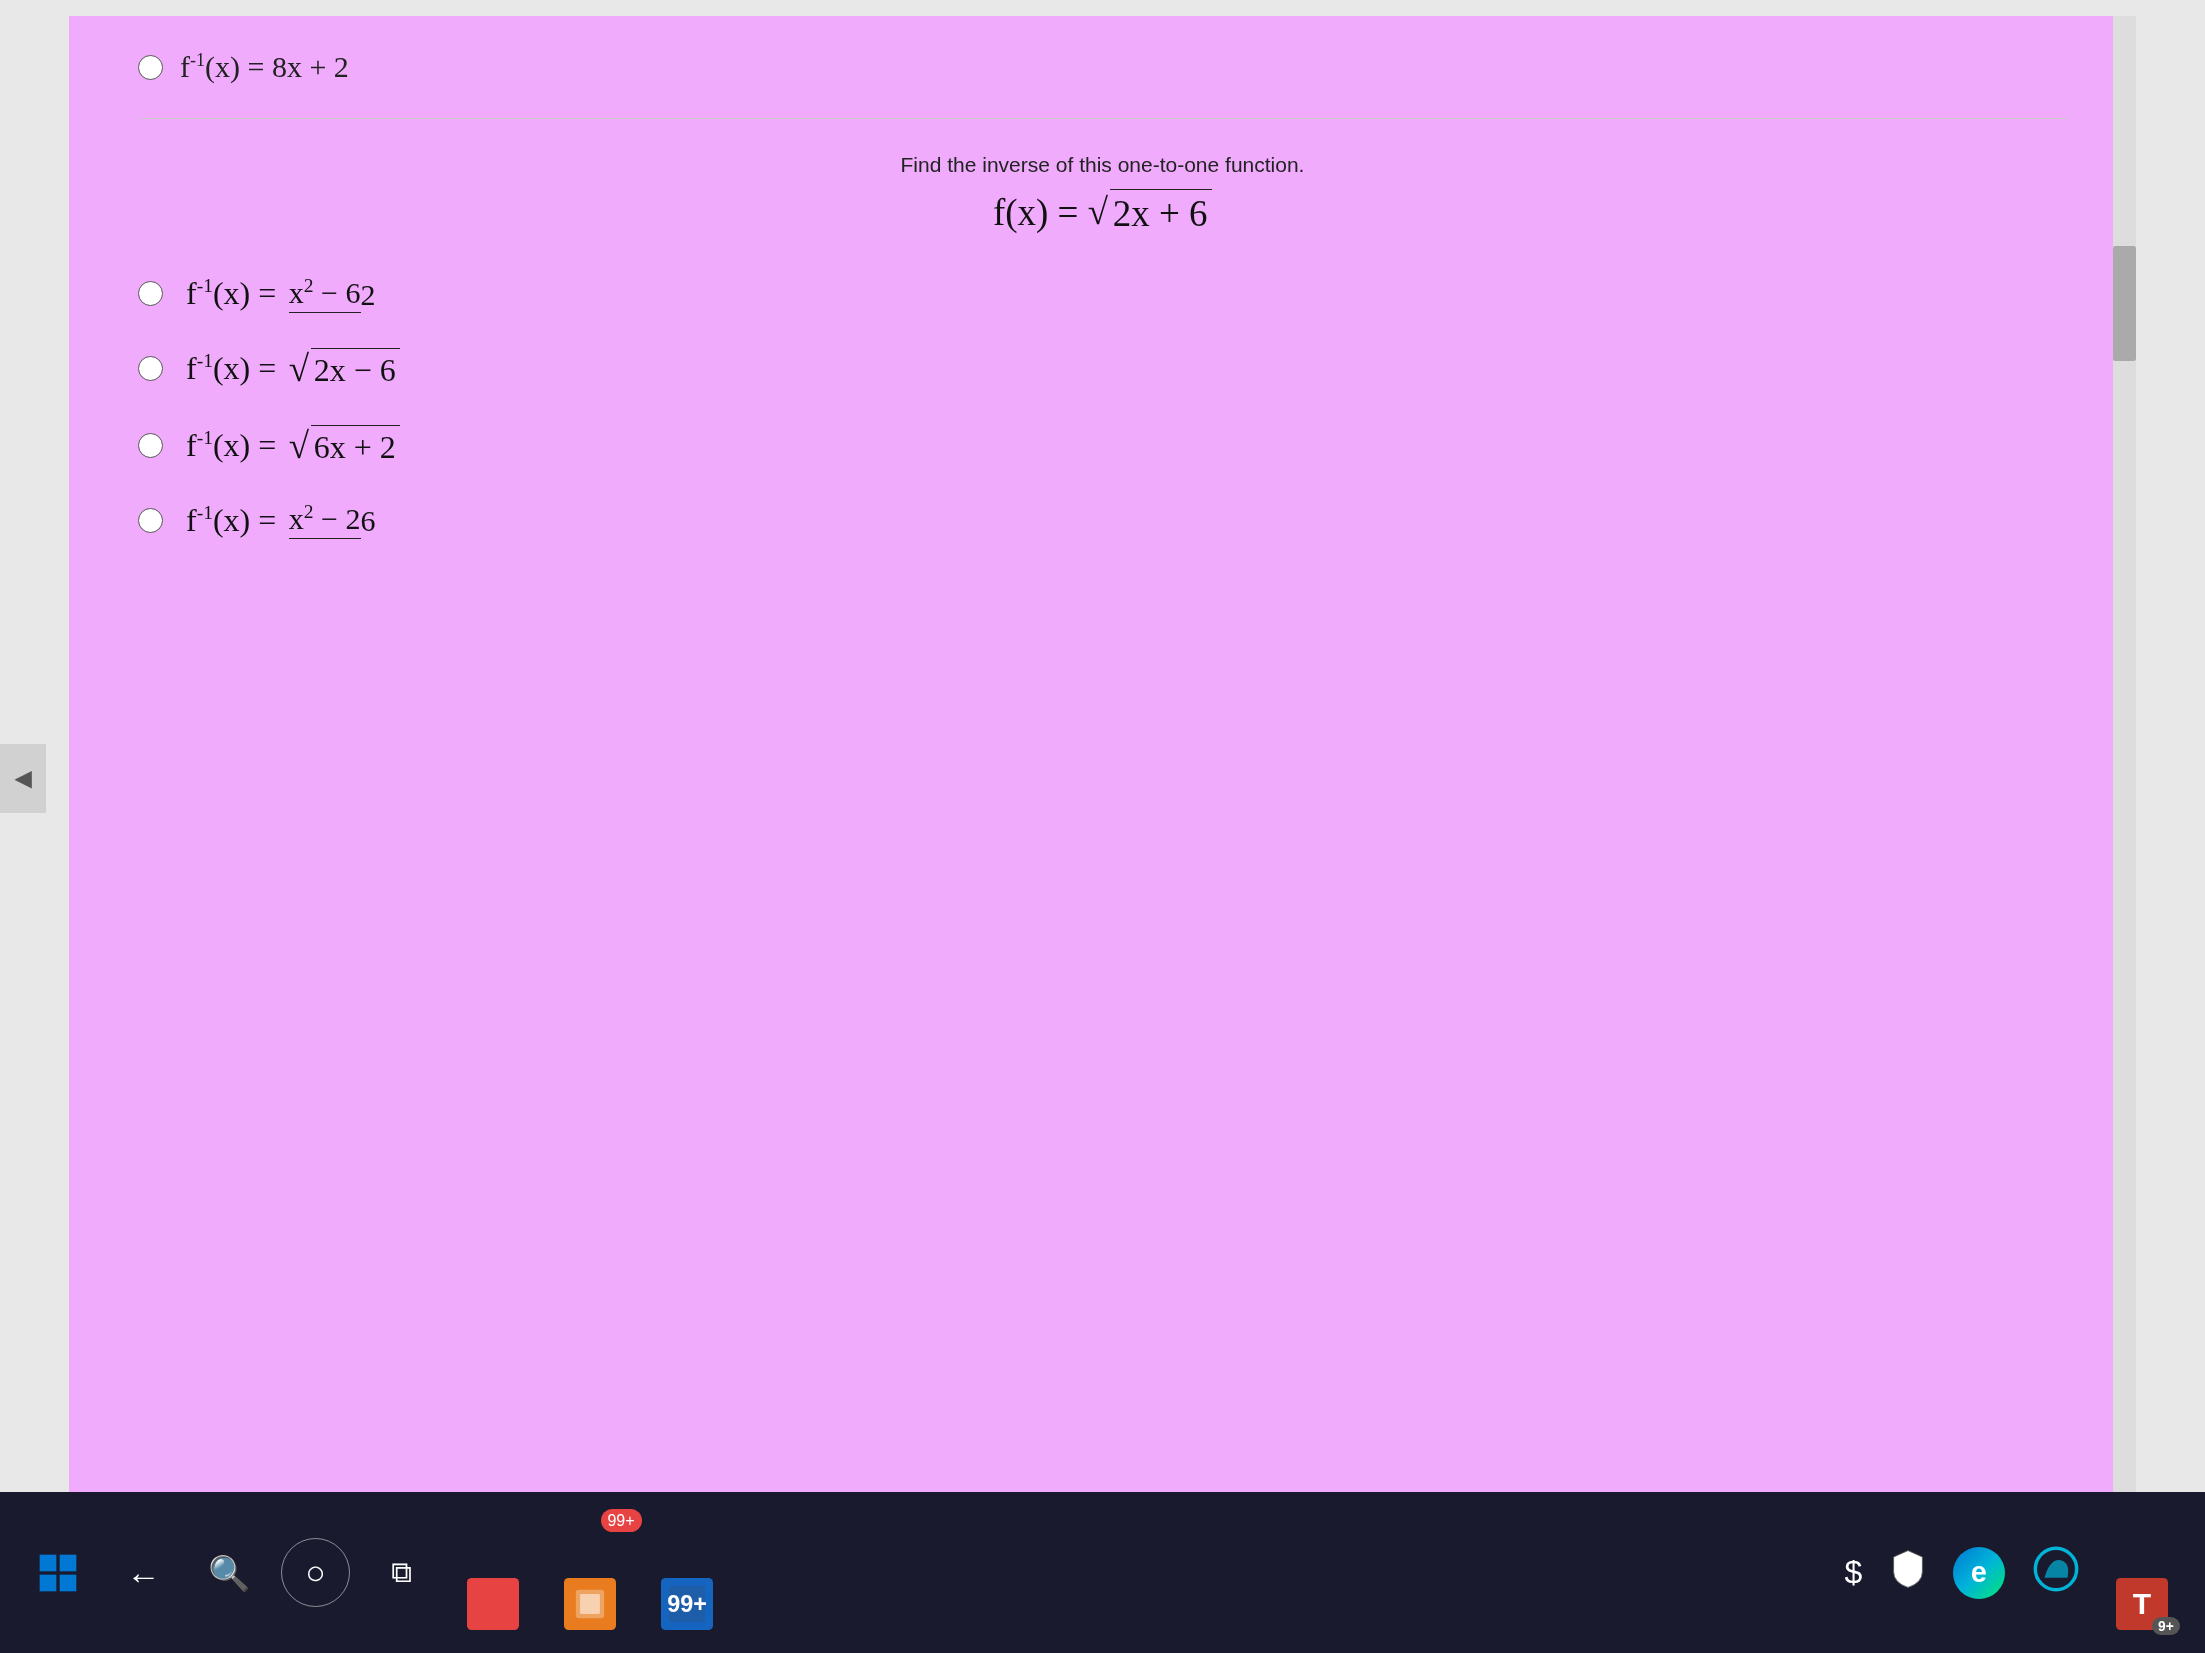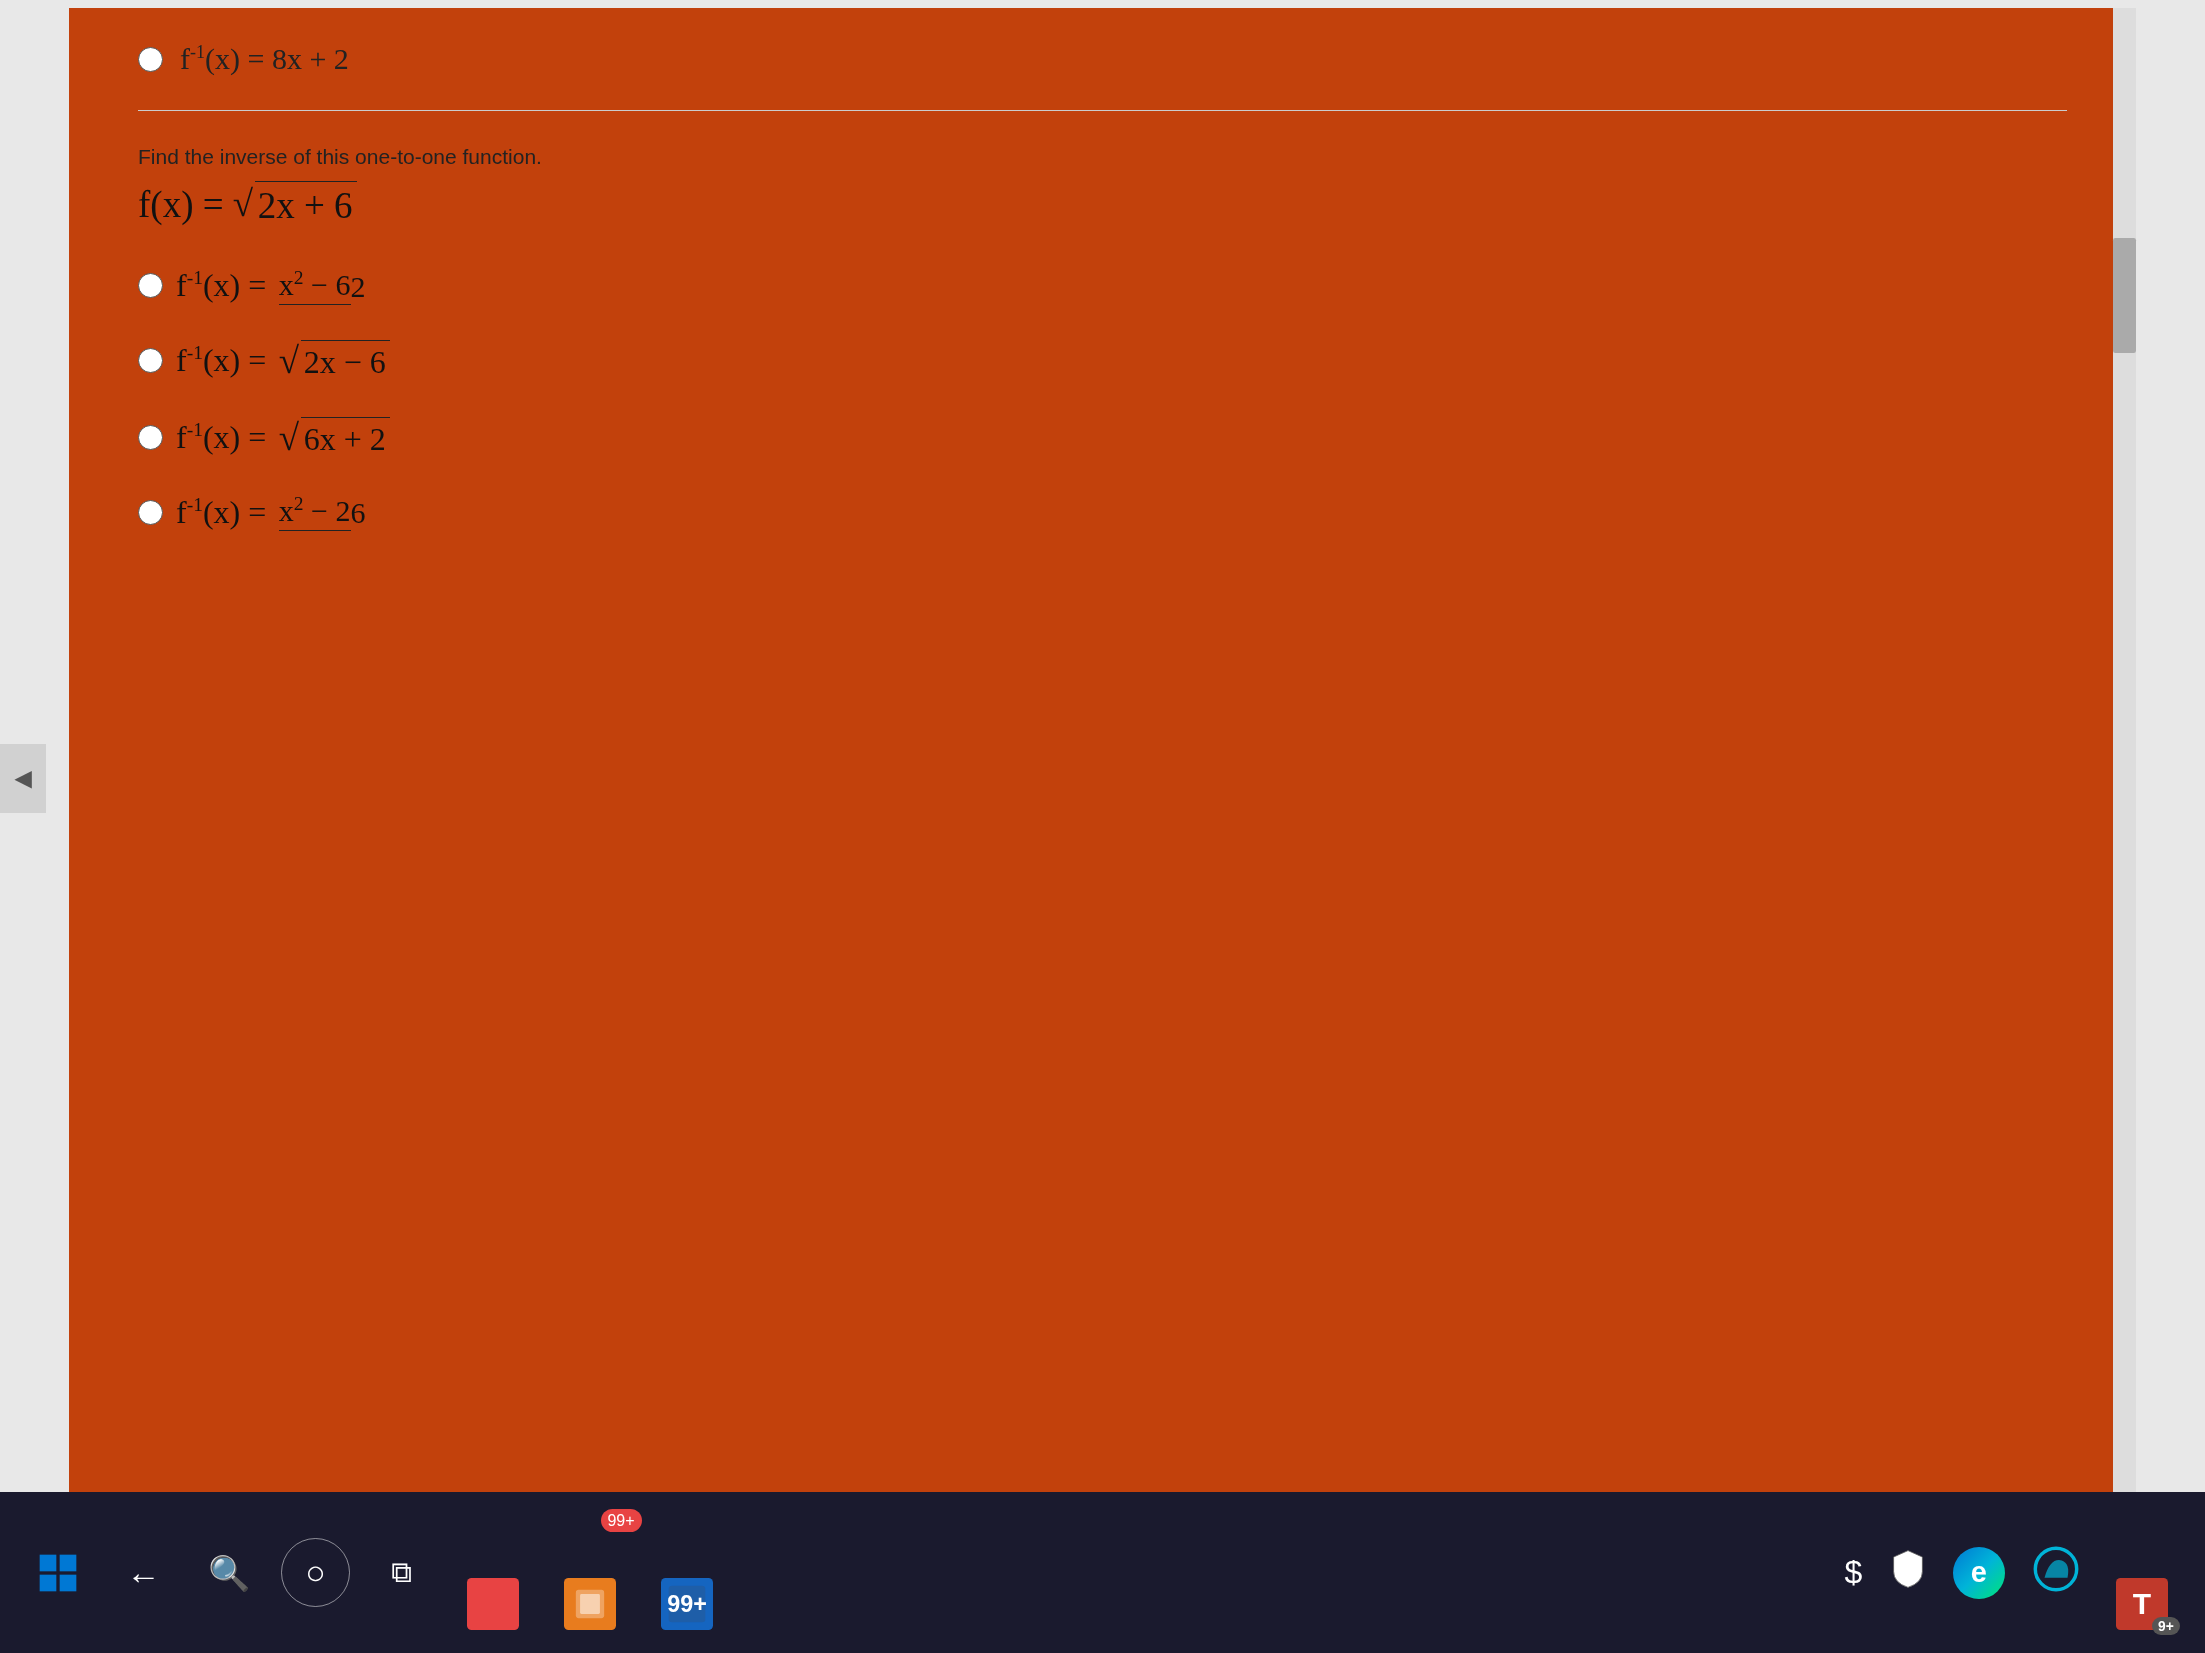--- a/index.html
+++ b/index.html
@@ -7,26 +7,27 @@
     body {
       width: 2205px;
       height: 1654px;
       background: #e8e8e8;
       font-family: Arial, sans-serif;
       overflow: hidden;
       position: relative;
     }
 
     .main-content {
-      background: #c2410c;
+      background: #f0abfc;
       width: 2067px;
       min-height: 1493px;
-      margin: 8px auto;
+      margin: 16px auto;
       padding: 34px 69px;
       position: relative;
+      text-align: center;
     }
 
     .prev-answer {
       display: flex;
       align-items: center;
       gap: 17px;
       margin-bottom: 34px;
       padding-bottom: 34px;
       border-bottom: 1.7px solid #ccc;
     }
@@ -74,21 +75,21 @@
 
     .answer-options {
       display: flex;
       flex-direction: column;
       gap: 34px;
     }
 
     .answer-option {
       display: flex;
       align-items: center;
-      gap: 13px;
+      gap: 23px;
       cursor: pointer;
     }
 
     .fraction {
       display: inline-flex;
       flex-direction: row;
       align-items: center;
       vertical-align: middle;
       font-family: 'Times New Roman', Times, serif;
     }

